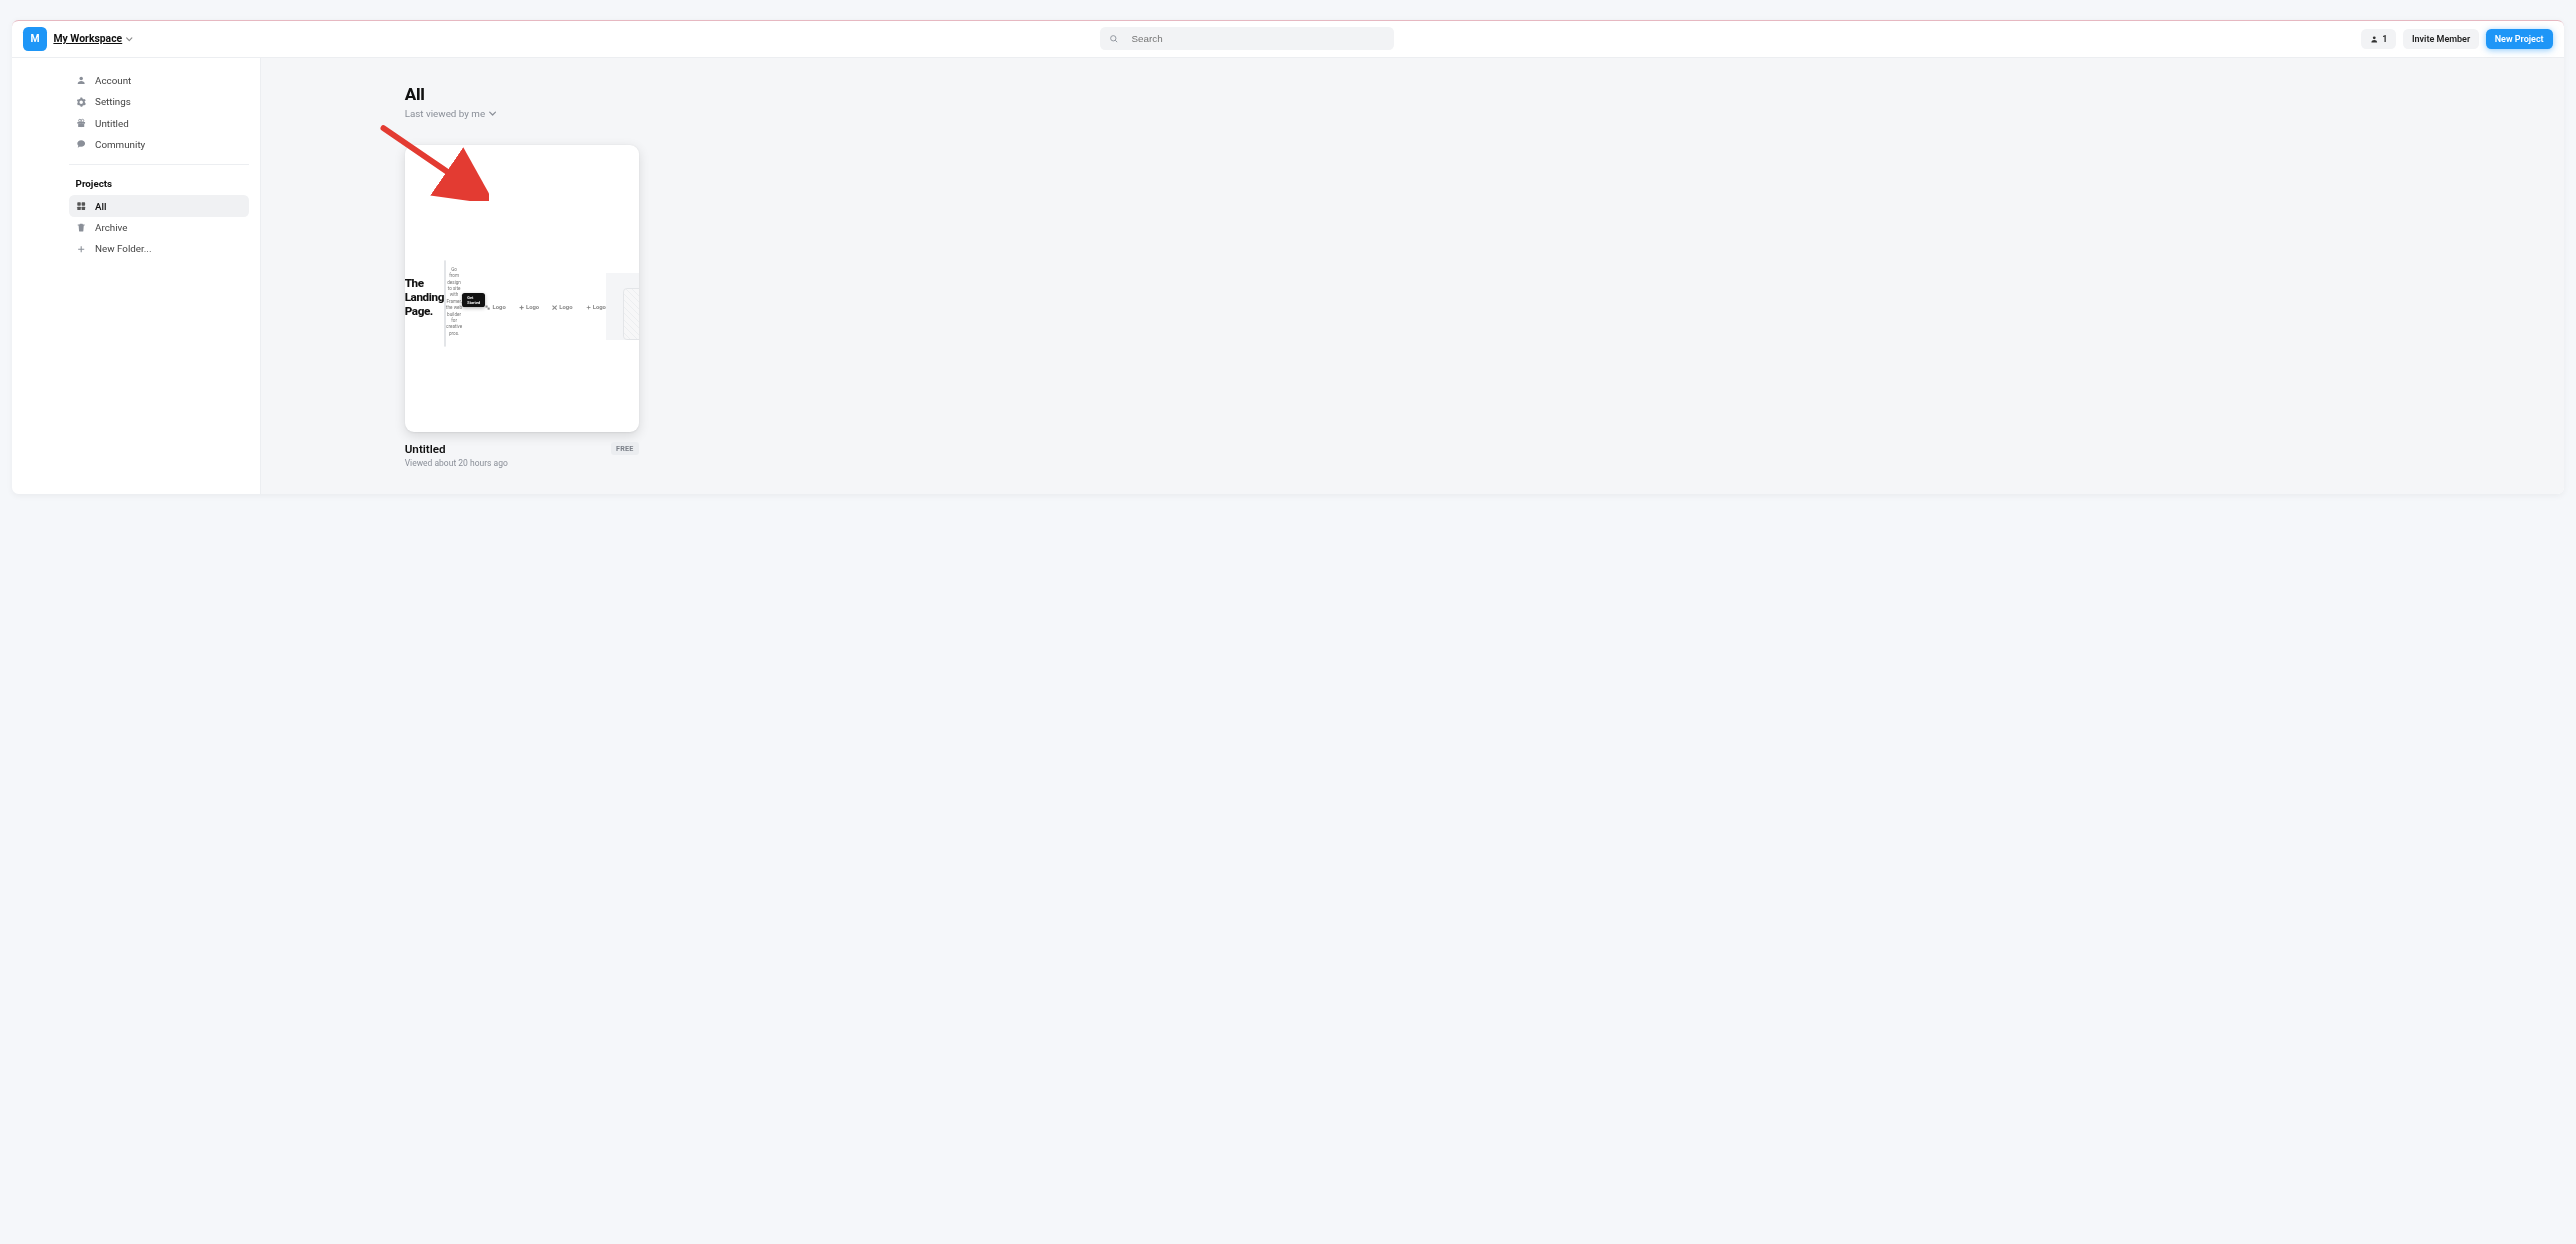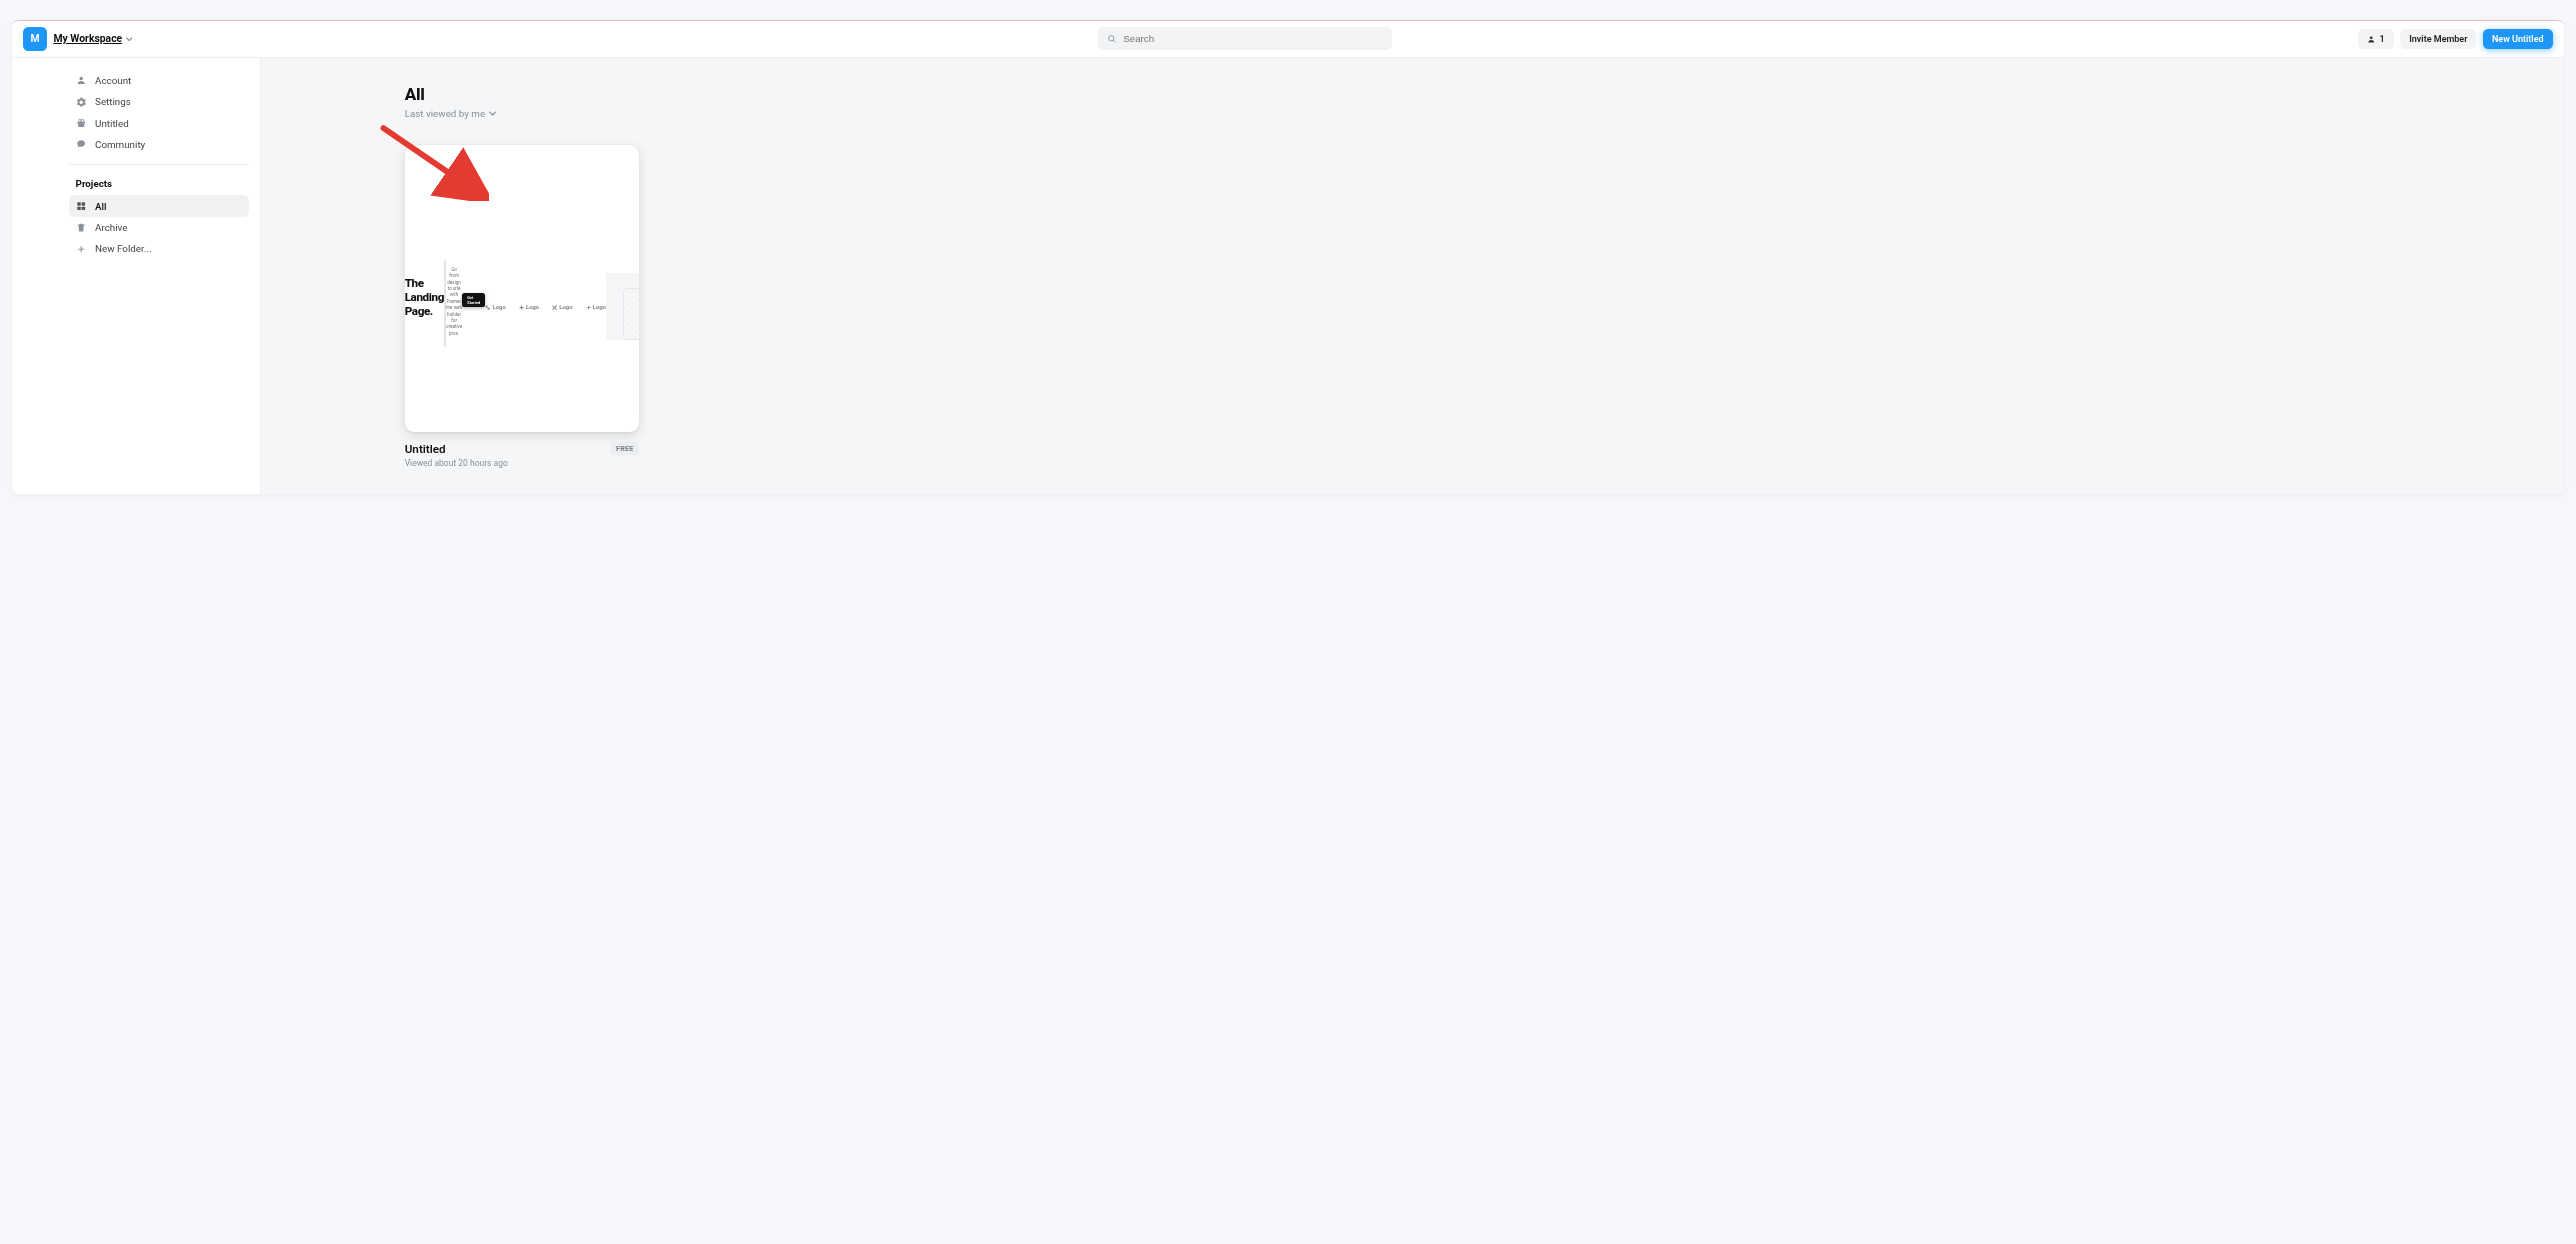--- a/index.html
+++ b/index.html
@@ -60,21 +60,21 @@
   .search {
     width: 294px;
     background: #f2f3f5;
     border: none;
     border-radius: 5.2px;
     padding: 5.9px 9px;
     display: flex;
     align-items: center;
     color: #8a8f98;
     cursor: text;
-    gap: 6px;
+    gap: 13px;
   }
   .search input {
     border: none; background: transparent; outline: none;
     font-size: 9.8px; color: #555; width: 100%;
   }
   .hdr-actions { display: flex; align-items: center; gap: 6.5px; }
   .pill {
     background: #f2f3f5;
     border-radius: 5.2px;
     padding: 5.2px 9px;
@@ -243,21 +243,21 @@
                 <circle cx="12" cy="8" r="4"></circle>
                 <path d="M4 20c0-4 4-6 8-6s8 2 8 6v1H4z"></path>
               </svg>
           </span>
           <span>1</span>
         </div>
         <div class="pill">
           <span>Invite Member</span>
         </div>
         <div class="pill pill-primary">
-          <span>New Untitled</span>
+          <span>New Project</span>
         </div>
       </div>
     </div>
 
     <div class="body">
 
       <div class="sidebar">
         <div class="side-item">
           <span class="side-icon">
             <svg width="10.4" height="10.4" viewBox="0 0 24 24" fill="#8a8f98">

